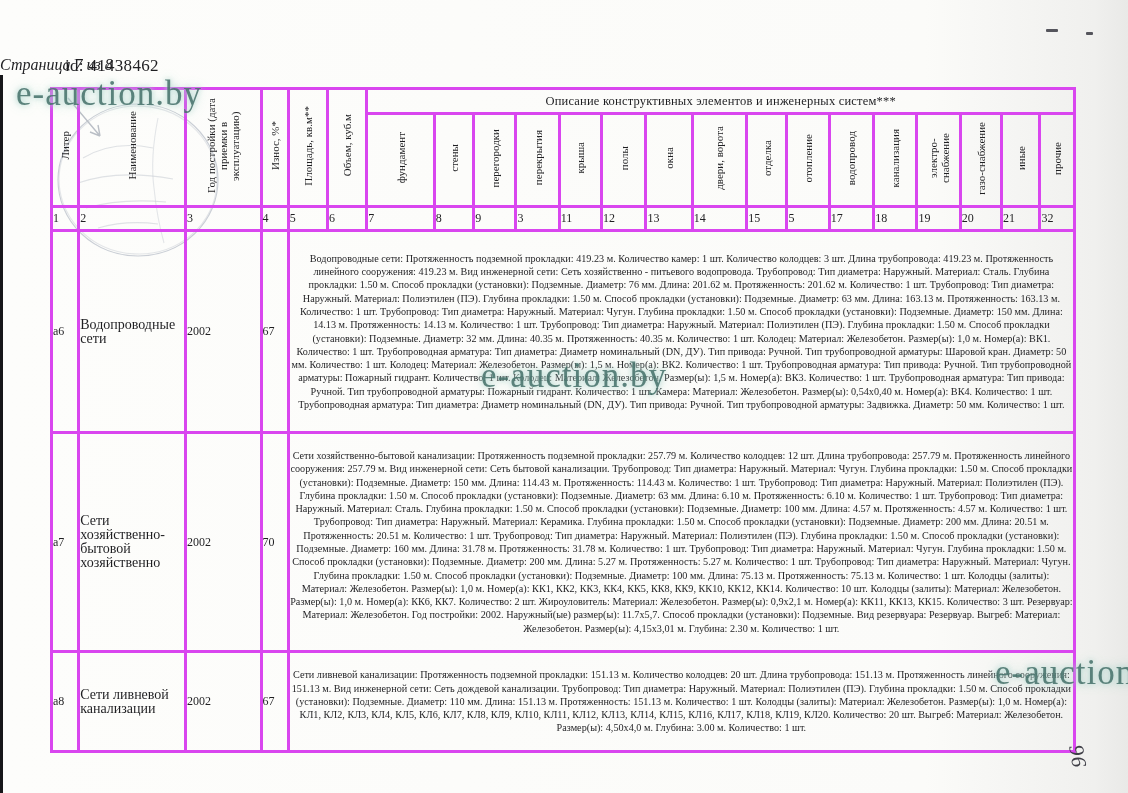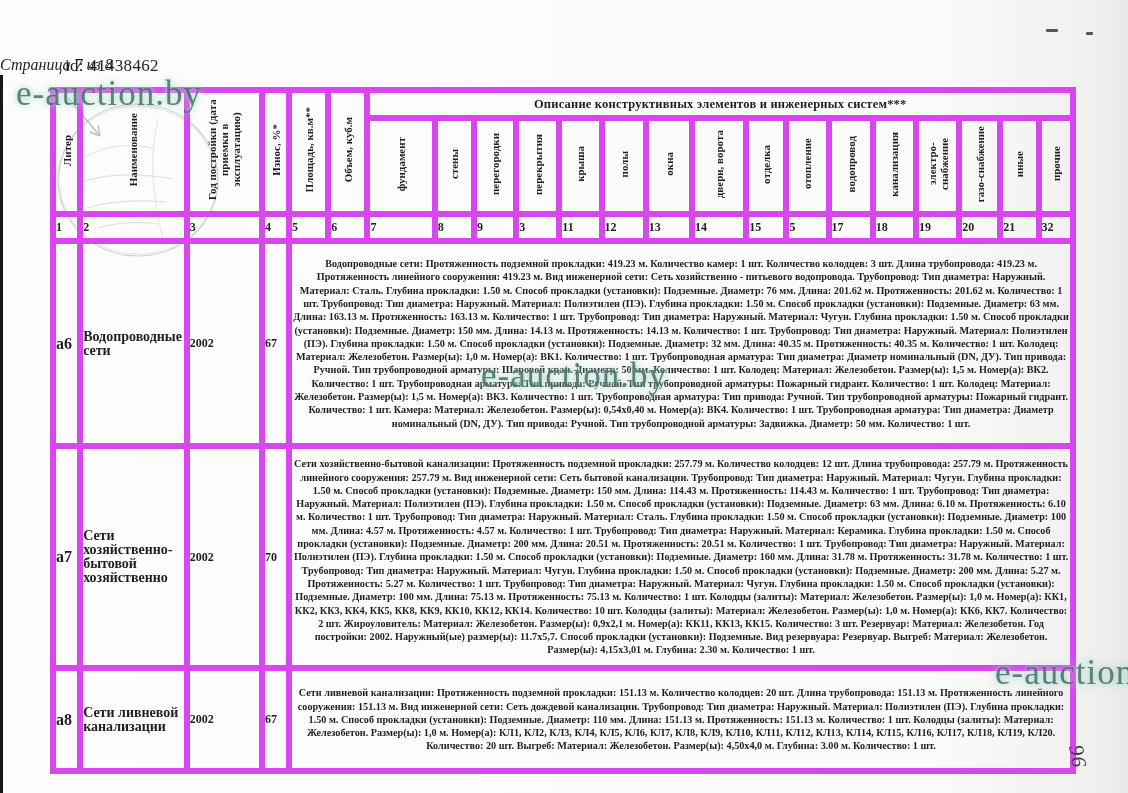--- a/index.html
+++ b/index.html
@@ -23,32 +23,32 @@
   .stamp{position:absolute;left:38px;top:88px;opacity:.45;pointer-events:none;}
   .pagenum{
     position:absolute;left:1066px;top:744px;font-size:21px;font-style:italic;
     color:#3f3f47;transform:rotate(80deg);letter-spacing:1px;
   }
   table.main{
     position:absolute;left:50px;top:87px;width:1026px;
     border-collapse:collapse;table-layout:fixed;
   }
   .main th,.main td{
-    border:6px solid #d946ef;padding:0;font-weight:bold;
+    border:3px solid #d946ef;padding:0;font-weight:normal;
     vertical-align:middle;background:transparent;
   }
   .vwrap{vertical-align:middle;}
   .vtext{
     display:inline-block;writing-mode:vertical-rl;transform:rotate(180deg);
     font-size:11px;line-height:12px;max-height:108px;
   }
   .vtext.short{max-height:86px;}
   .group-h{font-size:12.5px;height:22px;letter-spacing:.2px;}
   .num-row td{font-size:12px;height:21px;}
-  .lit{font-size:16px;}
+  .lit{font-size:12px;}
   .name{font-size:14px;line-height:14px;padding:0 3px;}
   .yr,.wear{font-size:12px;}
   .desc{
     font-size:10.2px;line-height:13.3px;text-align:center;
     padding:2px 5px;overflow:hidden;
   }
   .r1 .desc{height:199px;} .r1 td{height:199px;}
   .r2 .desc{height:216px;} .r2 td{height:216px;}
   .r3 .desc{height:97px;}  .r3 td{height:97px;}
 </style>

